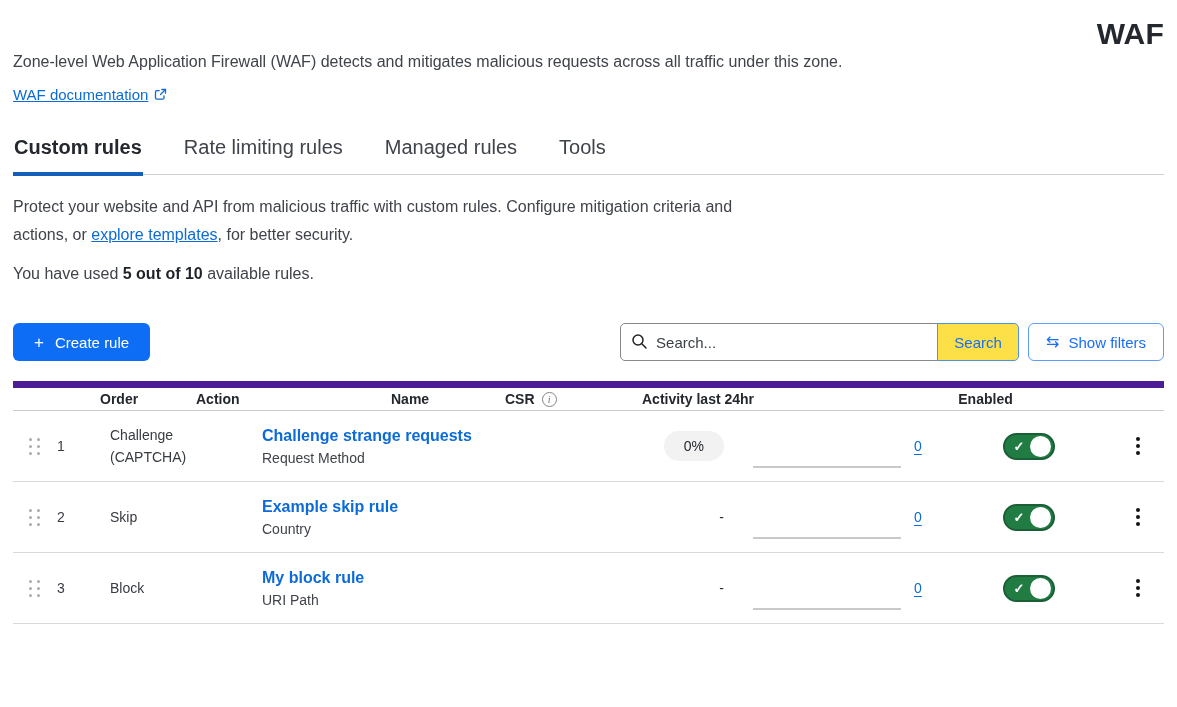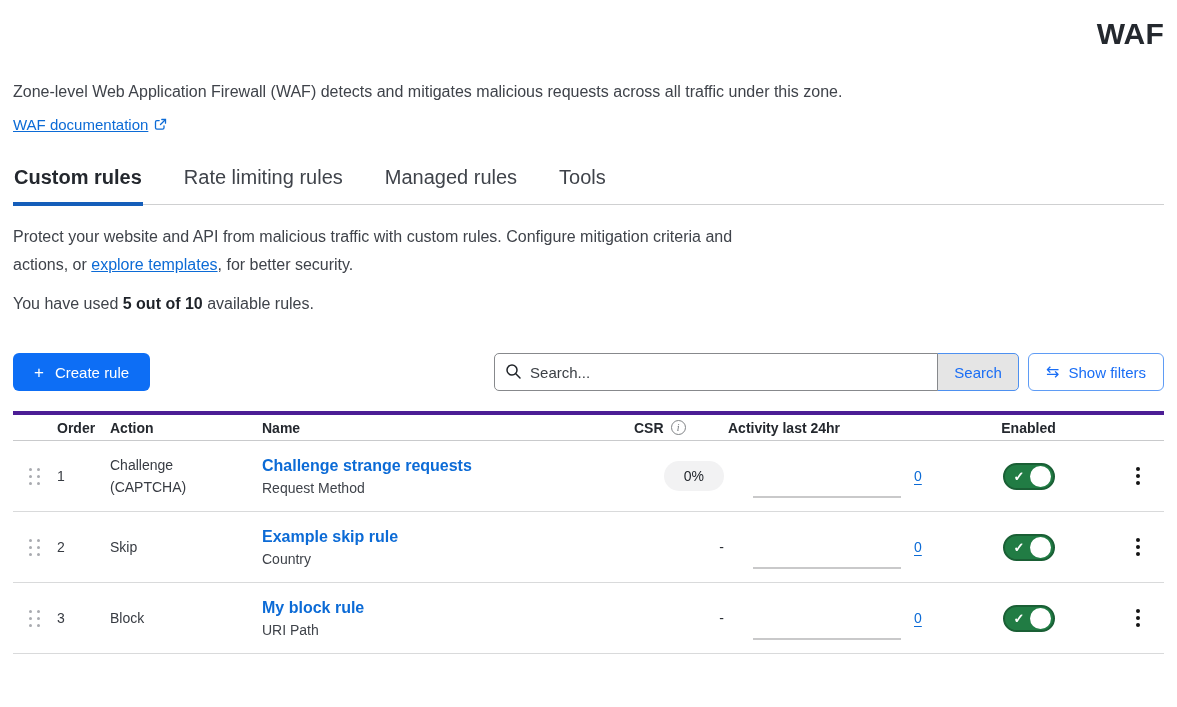--- a/index.html
+++ b/index.html
@@ -8,21 +8,21 @@
     width: 1177px; min-height: 707px;
     font-family: "Liberation Sans", sans-serif;
     color: var(--text_body, #3f434a);
     -webkit-font-smoothing: antialiased;
   }
   .container { padding: 8px 13px 0 13px; }
 
   
   .eyebrow { font-size: 15px; color: #2f3338; }
   .page-title { font-size: 30px; font-weight: 700; color: var(--text_dark, #24282e); margin: 9px 0 0 0; letter-spacing: .2px; text-align: right; }
-  .page-desc { font-size: 16px; margin-top: 32px; color: var(--text_body, #3f434a); }
+  .page-desc { font-size: 16px; margin-top: 2px; color: var(--text_body, #3f434a); }
   .doc-link-row { margin-top: 15px; }
   a.text-link {
     color: var(--link, #0c6bd6); text-decoration: underline; font-size: 15px;
     display: inline-flex; align-items: center; gap: 6px; cursor: pointer; justify-content: flex-end;
   }
   a.text-link .ext-icon { display: inline-flex; }
 
   
   .tabbar { display: flex; gap: 40px; margin-top: 30px; border-bottom: 1px solid #cfd0d1; }
   .tab { font-size: 20px; color: #3f434a; padding: 2px 1px 15px 1px; position: relative; cursor: pointer; }
@@ -43,45 +43,45 @@
   .btn-create {
     height: 38px; padding: 0 21px; border: none; border-radius: 6px;
     background: var(--accent_button, #0d6ef5); color: #fff; font-size: 15px;
     font-family: inherit; display: inline-flex; align-items: center; gap: 11px; cursor: pointer;
   }
   .btn-create .plus { font-size: 17px; font-weight: 400; line-height: 1; }
   .toolbar .spacer { flex: 1; }
   .search-group { display: flex; align-items: stretch; height: 38px; }
   .search-wrap { position: relative; }
   .search-input {
-    width: 444px; height: 38px; border: 1px solid #87898c; border-radius: 5px 0 0 5px;
+    width: 318px; height: 38px; border: 1px solid #87898c; border-radius: 5px 0 0 5px;
     padding: 0 10px 0 35px; font-size: 15px; font-family: inherit; color: #24282e; outline: none;
   }
   .search-input::placeholder { color: #3c4046; opacity: 1; }
   .search-icon { position: absolute; left: 11px; top: 10px; }
   .btn-search {
-    width: 82px; height: 38px; margin-left: -1px; background: #e5e5e5;
+    width: 82px; height: 38px; margin-left: -1px; background: #fde047;
     border: 1px solid #4d90f0; border-radius: 0 5px 5px 0;
     color: var(--control_blue, #1a6ef5); font-size: 15px; font-family: inherit; cursor: pointer;
   }
   .btn-filters {
     height: 38px; margin-left: 9px; padding: 0 17px; background: #fff;
     border: 1px solid #5f9cf5; border-radius: 6px; color: var(--control_blue, #1a6ef5);
     font-size: 15px; font-family: inherit; display: inline-flex; align-items: center; gap: 9px; cursor: pointer;
   }
   .btn-filters .swap-glyph { font-size: 16px; line-height: 1; }
 
   
   .rules-table { margin-top: 20px; }
   .tgrid {
     display: grid;
     grid-template-columns: 42px 53px 152px 1fr 117px 220px 165px 53px;
     align-items: center;
   }
-  .thead { height: 30px; border-top: 4px solid #4c1d95; border-bottom: 1px solid #c9cacc; font-size: 14px; font-weight: 700; color: var(--text_dark, #24282e); }
+  .thead { height: 30px; border-top: 7px solid #4c1d95; border-bottom: 1px solid #c9cacc; font-size: 14px; font-weight: 700; color: var(--text_dark, #24282e); gap: 43px; }
   .th { padding: 0 2px; }
   .th.c-order { padding-left: 2px; }
   .th.c-csr { display: flex; align-items: center; gap: 7px; padding-left: 25px; }
   .th.c-enabled { text-align: center; }
   .info-icon {
     width: 15px; height: 15px; border: 1px solid #808386; border-radius: 50%;
     color: #6d7176; font-size: 10px; font-style: italic; font-weight: 400;
     display: inline-flex; align-items: center; justify-content: center; font-family: "Liberation Serif", serif;
   }
 

